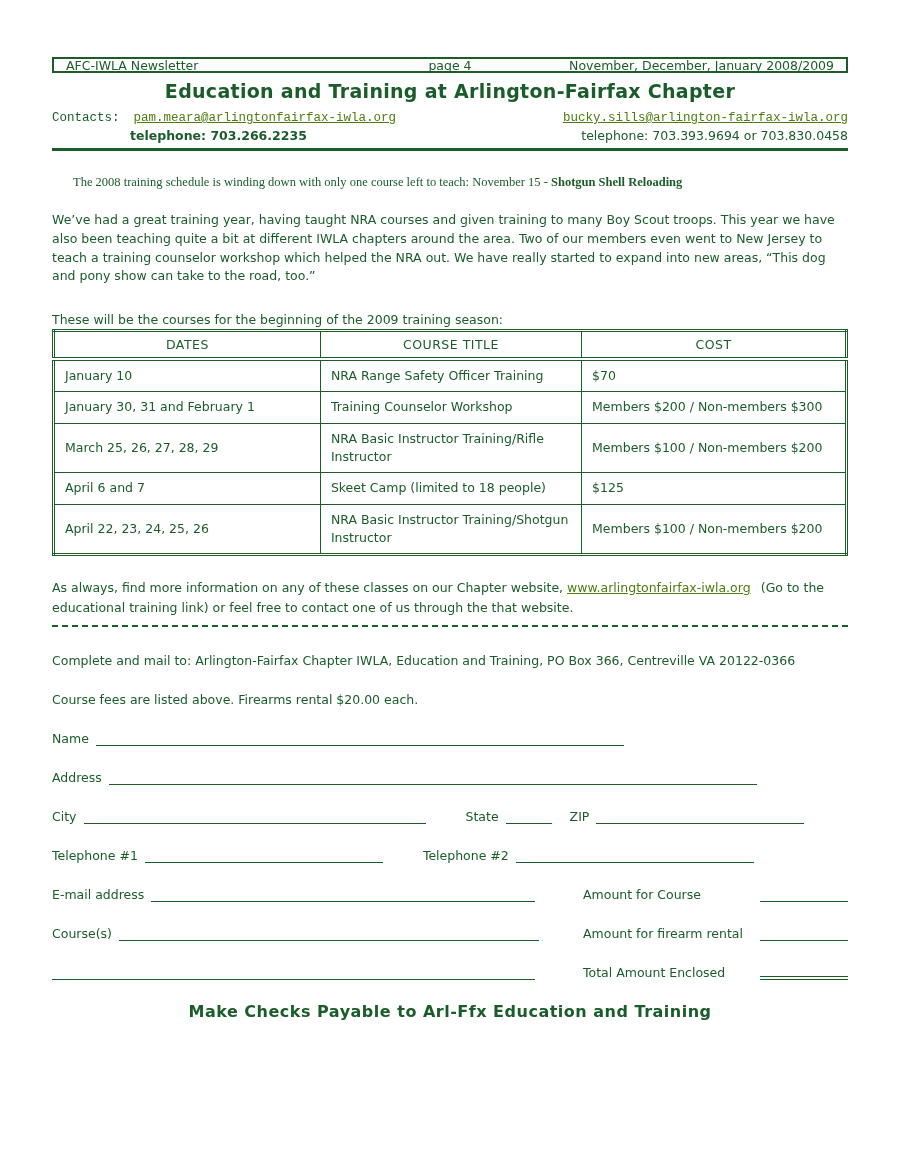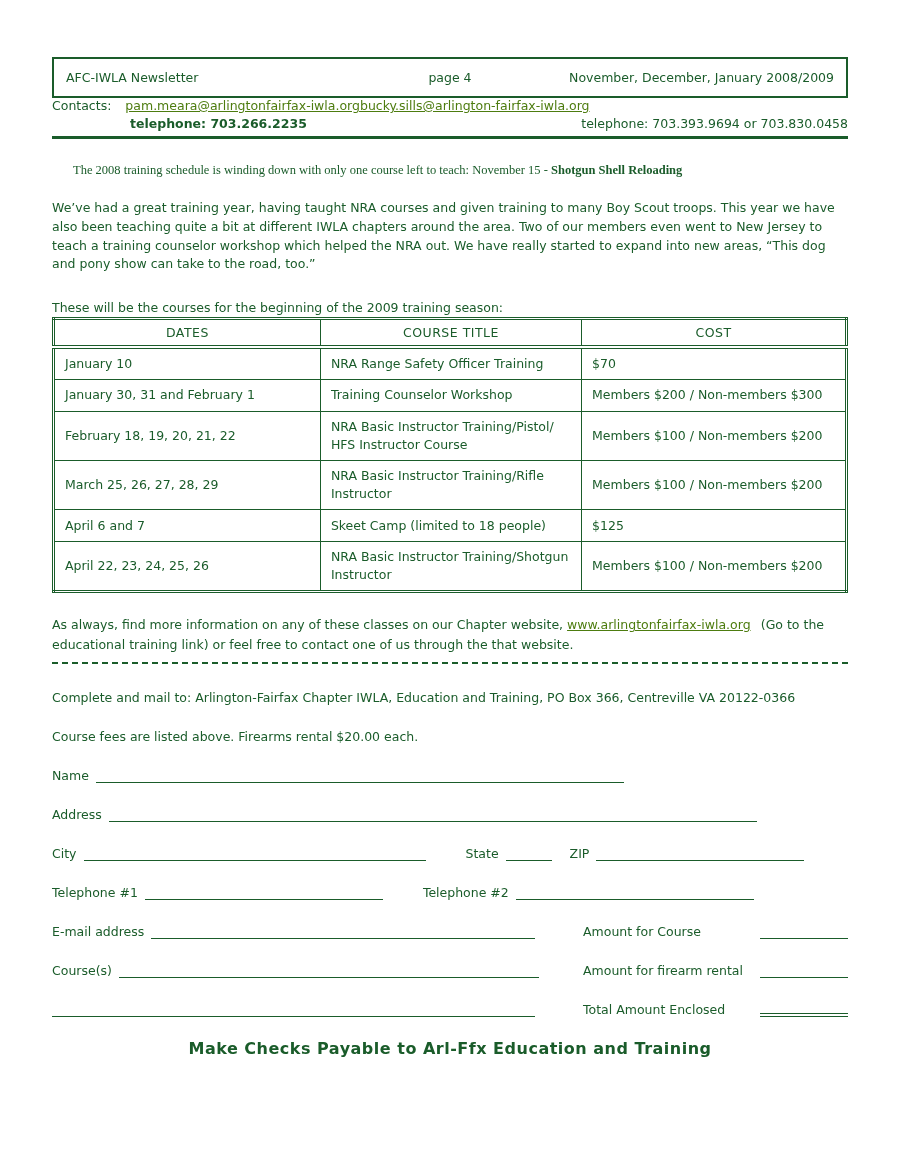--- a/index.html
+++ b/index.html
@@ -14,39 +14,40 @@
     font-family: "DejaVu Sans", "Liberation Sans", sans-serif;
     font-size: 12.5px;
     padding: 57px 52px 0 52px;
     overflow: hidden;
   }
   
   .header-box {
     border: 2px solid #1a5c2a;
     display: flex;
     align-items: center;
-    height: 41px;
+    height: 16px;
     padding: 0 12px;
     font-size: 12.5px;
   }
   .header-box .hleft  { flex: 1.4; text-align: left; }
   .header-box .hcent  { flex: 1;   text-align: center; }
   .header-box .hright { flex: 1.4; text-align: right; }
   .page-title {
     text-align: center;
     font-size: 19px;
     font-weight: bold;
     margin-top: 7px;
     letter-spacing: 0.3px;
   }
   .contacts-row {
     display: flex;
-    justify-content: flex-start;
-    margin-top: 0;
+    justify-content: space-between;
+    margin-top: 9px;
     align-items: baseline;
+    font-family: Liberation Mono, monospace;
   }
   .contacts-left { display: flex; gap: 14px; align-items: baseline; }
   a.doc-link { color: #4d7c0f; text-decoration: underline; cursor: pointer; }
   .phone-row {
     display: flex;
     justify-content: space-between;
     margin-top: 3px;
   }
   .phone-row .pleft  { padding-left: 78px; font-weight: bold; }
   .header-rule {
@@ -146,20 +147,21 @@
 <body>
 
 <div class="page">
 
   <div class="header-box">
     <span class="hleft">AFC-IWLA Newsletter</span>
     <span class="hcent">page 4</span>
     <span class="hright">November, December, January 2008/2009</span>
   </div>
 
+  <div class="page-title">Education and Training at Arlington-Fairfax Chapter</div>
 
   <div class="contacts-row">
     <span class="contacts-left">
       <span>Contacts:</span>
       <a class="doc-link">pam.meara@arlingtonfairfax-iwla.org</a>
     </span>
     <a class="doc-link">bucky.sills@arlington-fairfax-iwla.org</a>
   </div>
   <div class="phone-row">
     <span class="pleft">telephone: 703.266.2235</span>
@@ -186,25 +188,20 @@
         <td class="c-dates">January 10</td>
         <td class="c-course">NRA Range Safety Officer Training</td>
         <td class="c-cost">$70</td>
       </tr>
       <tr class="row-short">
         <td class="c-dates">January 30, 31 and February 1</td>
         <td class="c-course">Training Counselor Workshop</td>
         <td class="c-cost">Members $200 / Non-members $300</td>
       </tr>
       <tr class="row-tall">
-        <td class="c-dates">February 18, 19, 20, 21, 22</td>
-        <td class="c-course">NRA Basic Instructor Training/Pistol/ HFS Instructor Course</td>
-        <td class="c-cost">Members $100 / Non-members $200</td>
-      </tr>
-      <tr class="row-tall">
         <td class="c-dates">March 25, 26, 27, 28, 29</td>
         <td class="c-course">NRA Basic Instructor Training/Rifle Instructor</td>
         <td class="c-cost">Members $100 / Non-members $200</td>
       </tr>
       <tr class="row-short">
         <td class="c-dates">April 6 and 7</td>
         <td class="c-course">Skeet Camp (limited to 18 people)</td>
         <td class="c-cost">$125</td>
       </tr>
       <tr class="row-tall">

